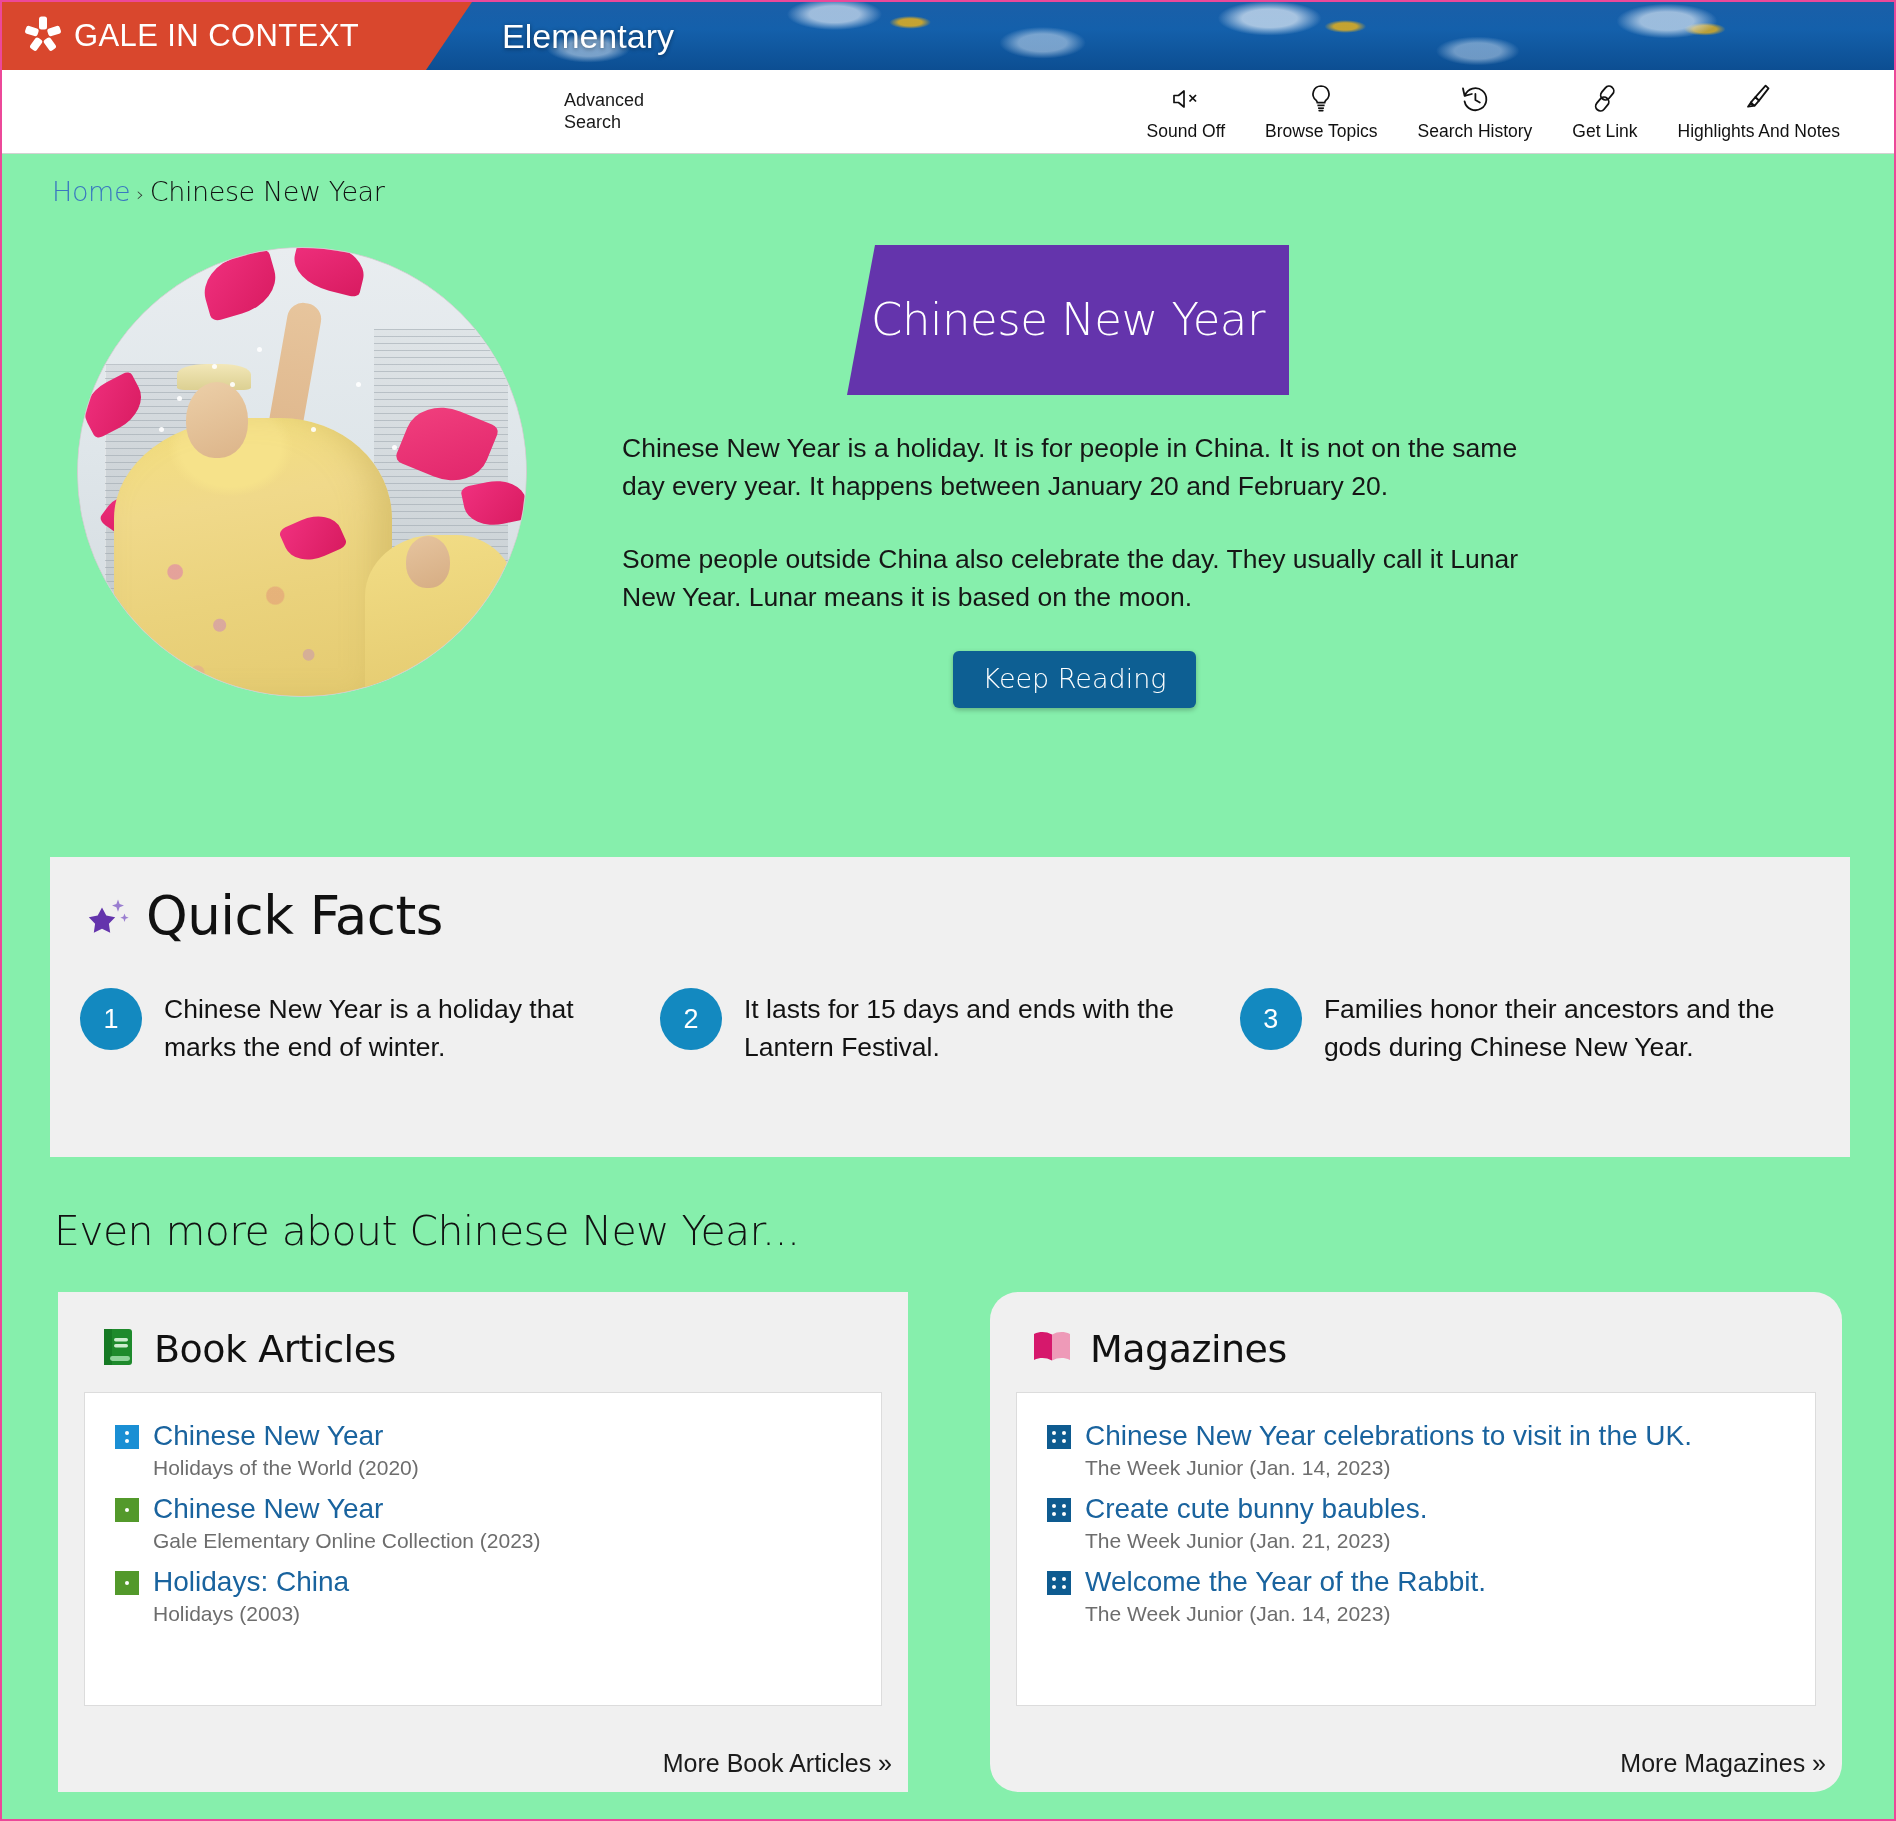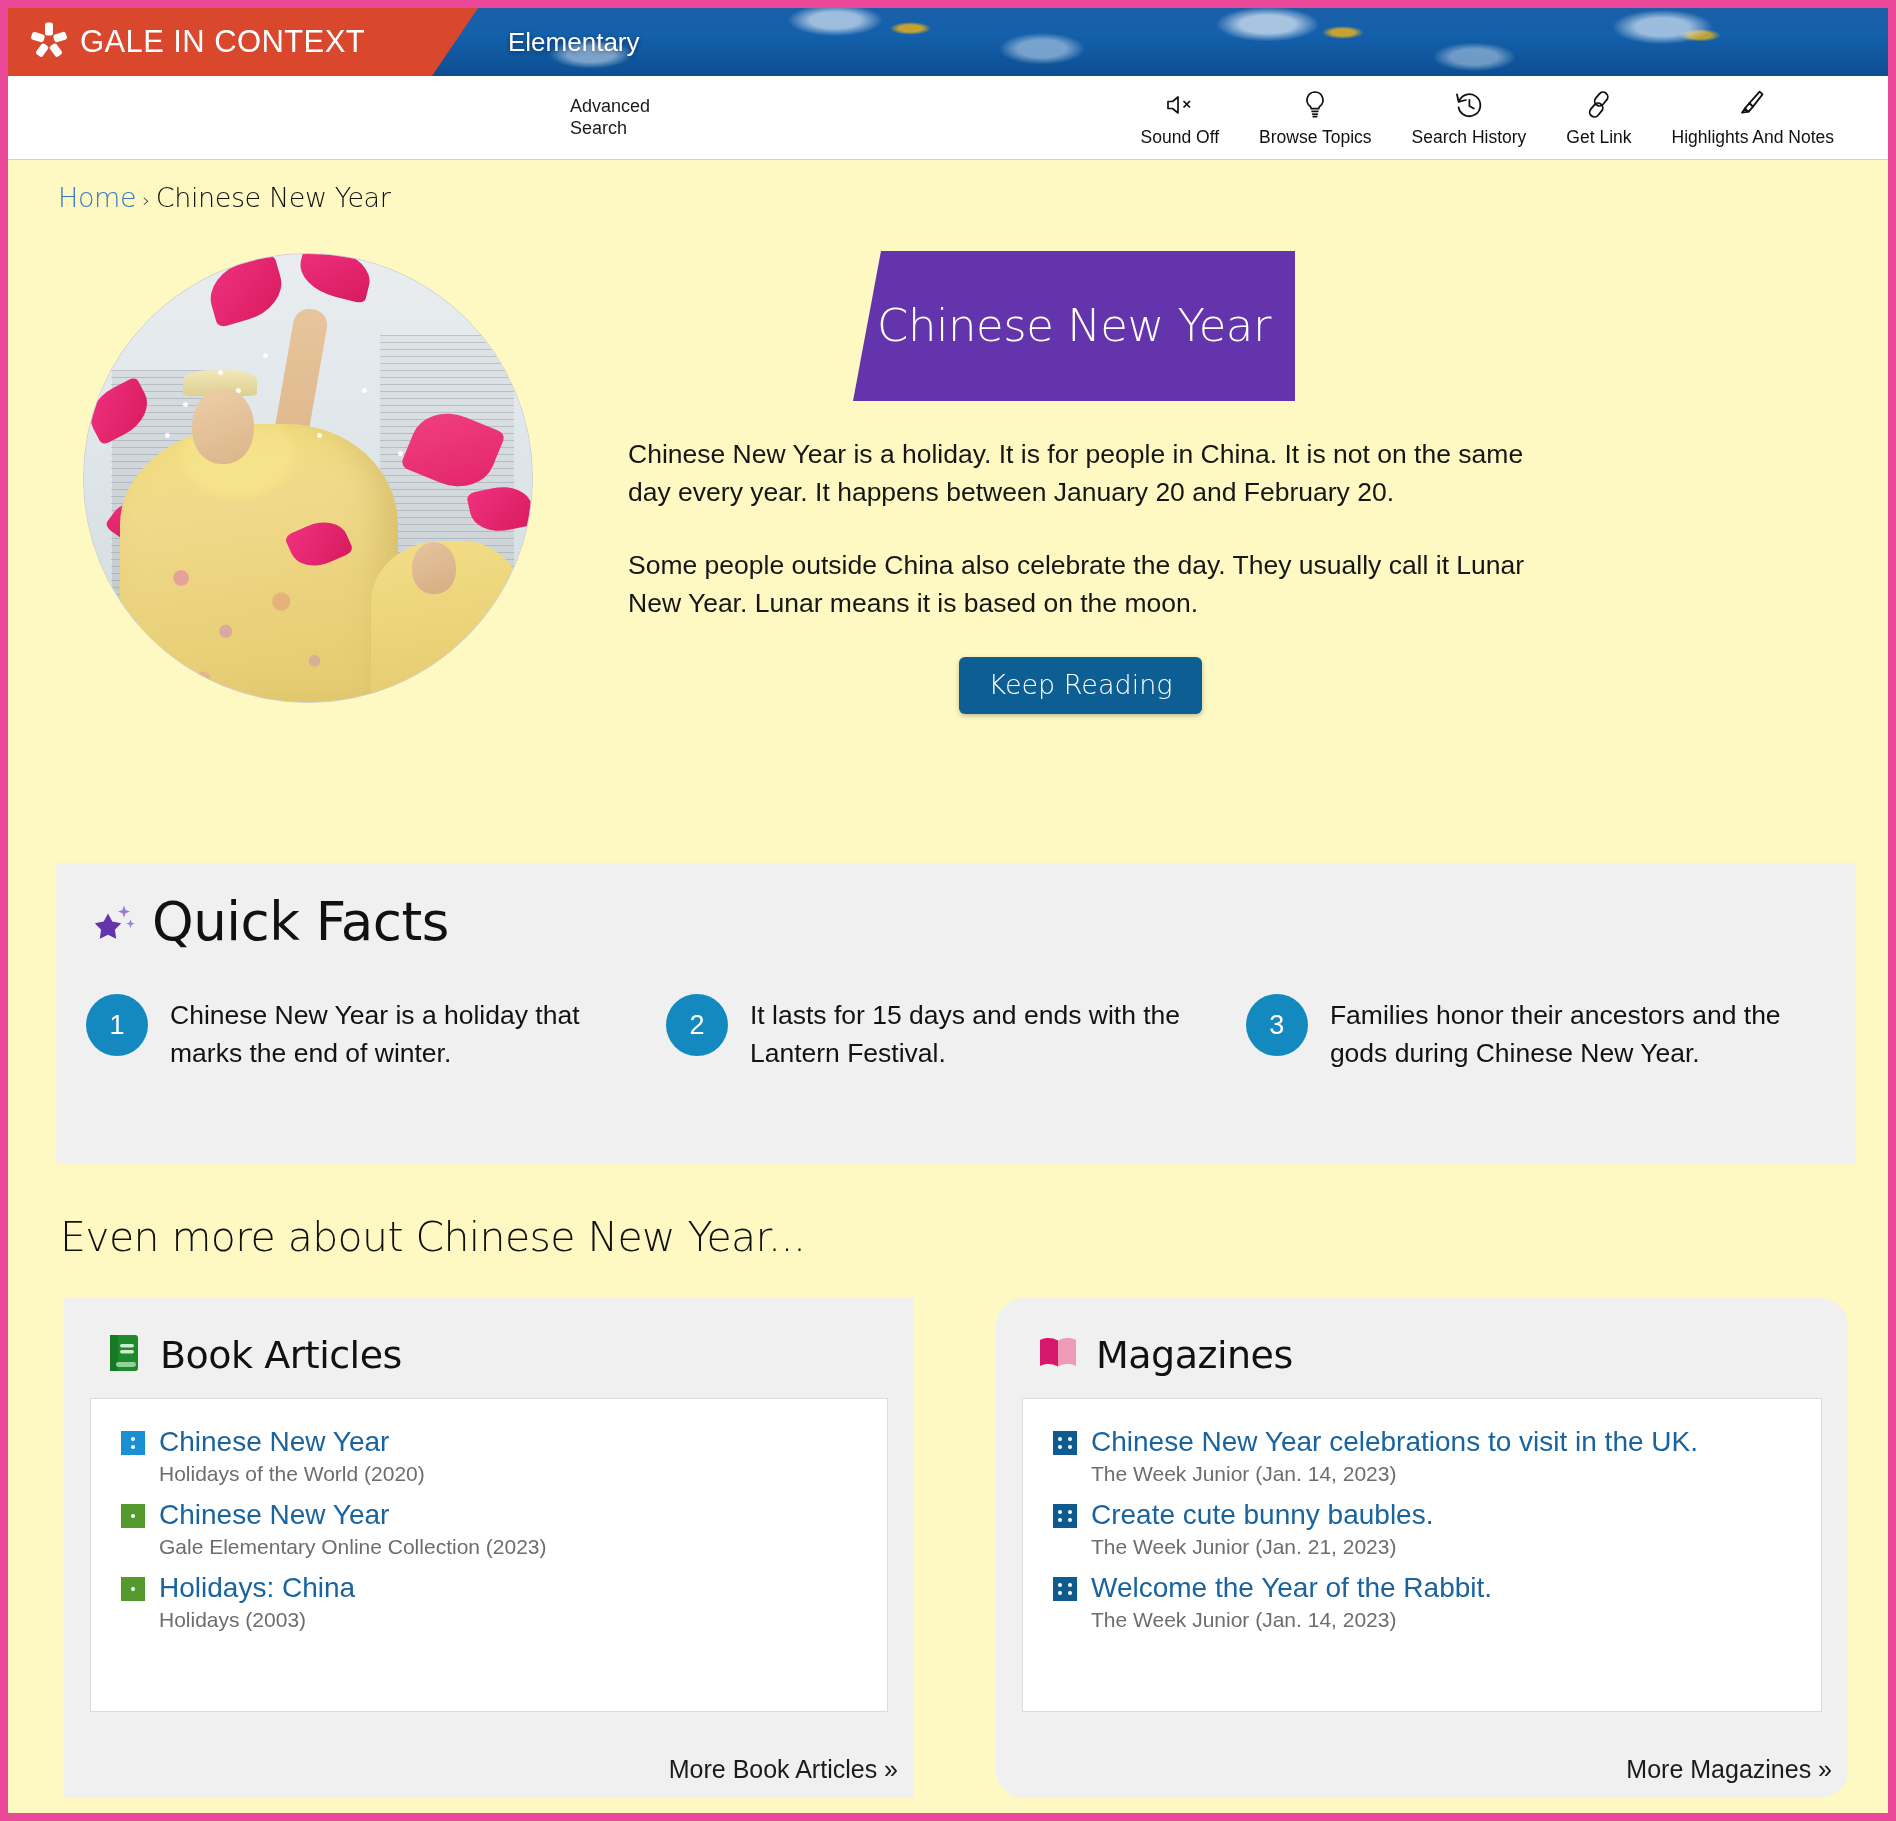--- a/index.html
+++ b/index.html
@@ -6,22 +6,22 @@
   html, body { margin:0; padding:0; }
   body {
     width:1896px; height:1821px;
     background:#ffffff;
     font-family:"Liberation Sans", sans-serif;
     overflow:hidden;
   }
   .page {
     position:relative;
     width:1896px; height:1821px;
-    background:#fef9c3;
-    border:8px solid #ec4899;
+    background:#86efac;
+    border:2px solid #ec4899;
     overflow:hidden;
   }
 
   
   .header {
     position:relative;
     height:68px;
     width:100%;
     overflow:hidden;
     background:#0d57a0;
@@ -66,21 +66,21 @@
   .logo-mark i:nth-child(4){ transform:translate(-50%,-150%) rotate(216deg); }
   .logo-mark i:nth-child(5){ transform:translate(-50%,-150%) rotate(288deg); }
   .brand-text {
     color:#fff; font-size:31px; letter-spacing:.4px;
     font-family:"Liberation Sans", sans-serif;
     font-weight:400;
   }
   .product-text {
     position:absolute; left:500px; top:50%;
     transform:translateY(-50%);
-    color:#fff; font-size:26px; font-weight:300;
+    color:#fff; font-size:34px; font-weight:300;
     font-family:"Liberation Sans", sans-serif;
     text-shadow:0 1px 4px rgba(0,0,0,.45);
   }
 
   
   .toolbar-row {
     position:relative;
     height:84px;
     background:#fff;
     border-bottom:1px solid #d2d2d2;

